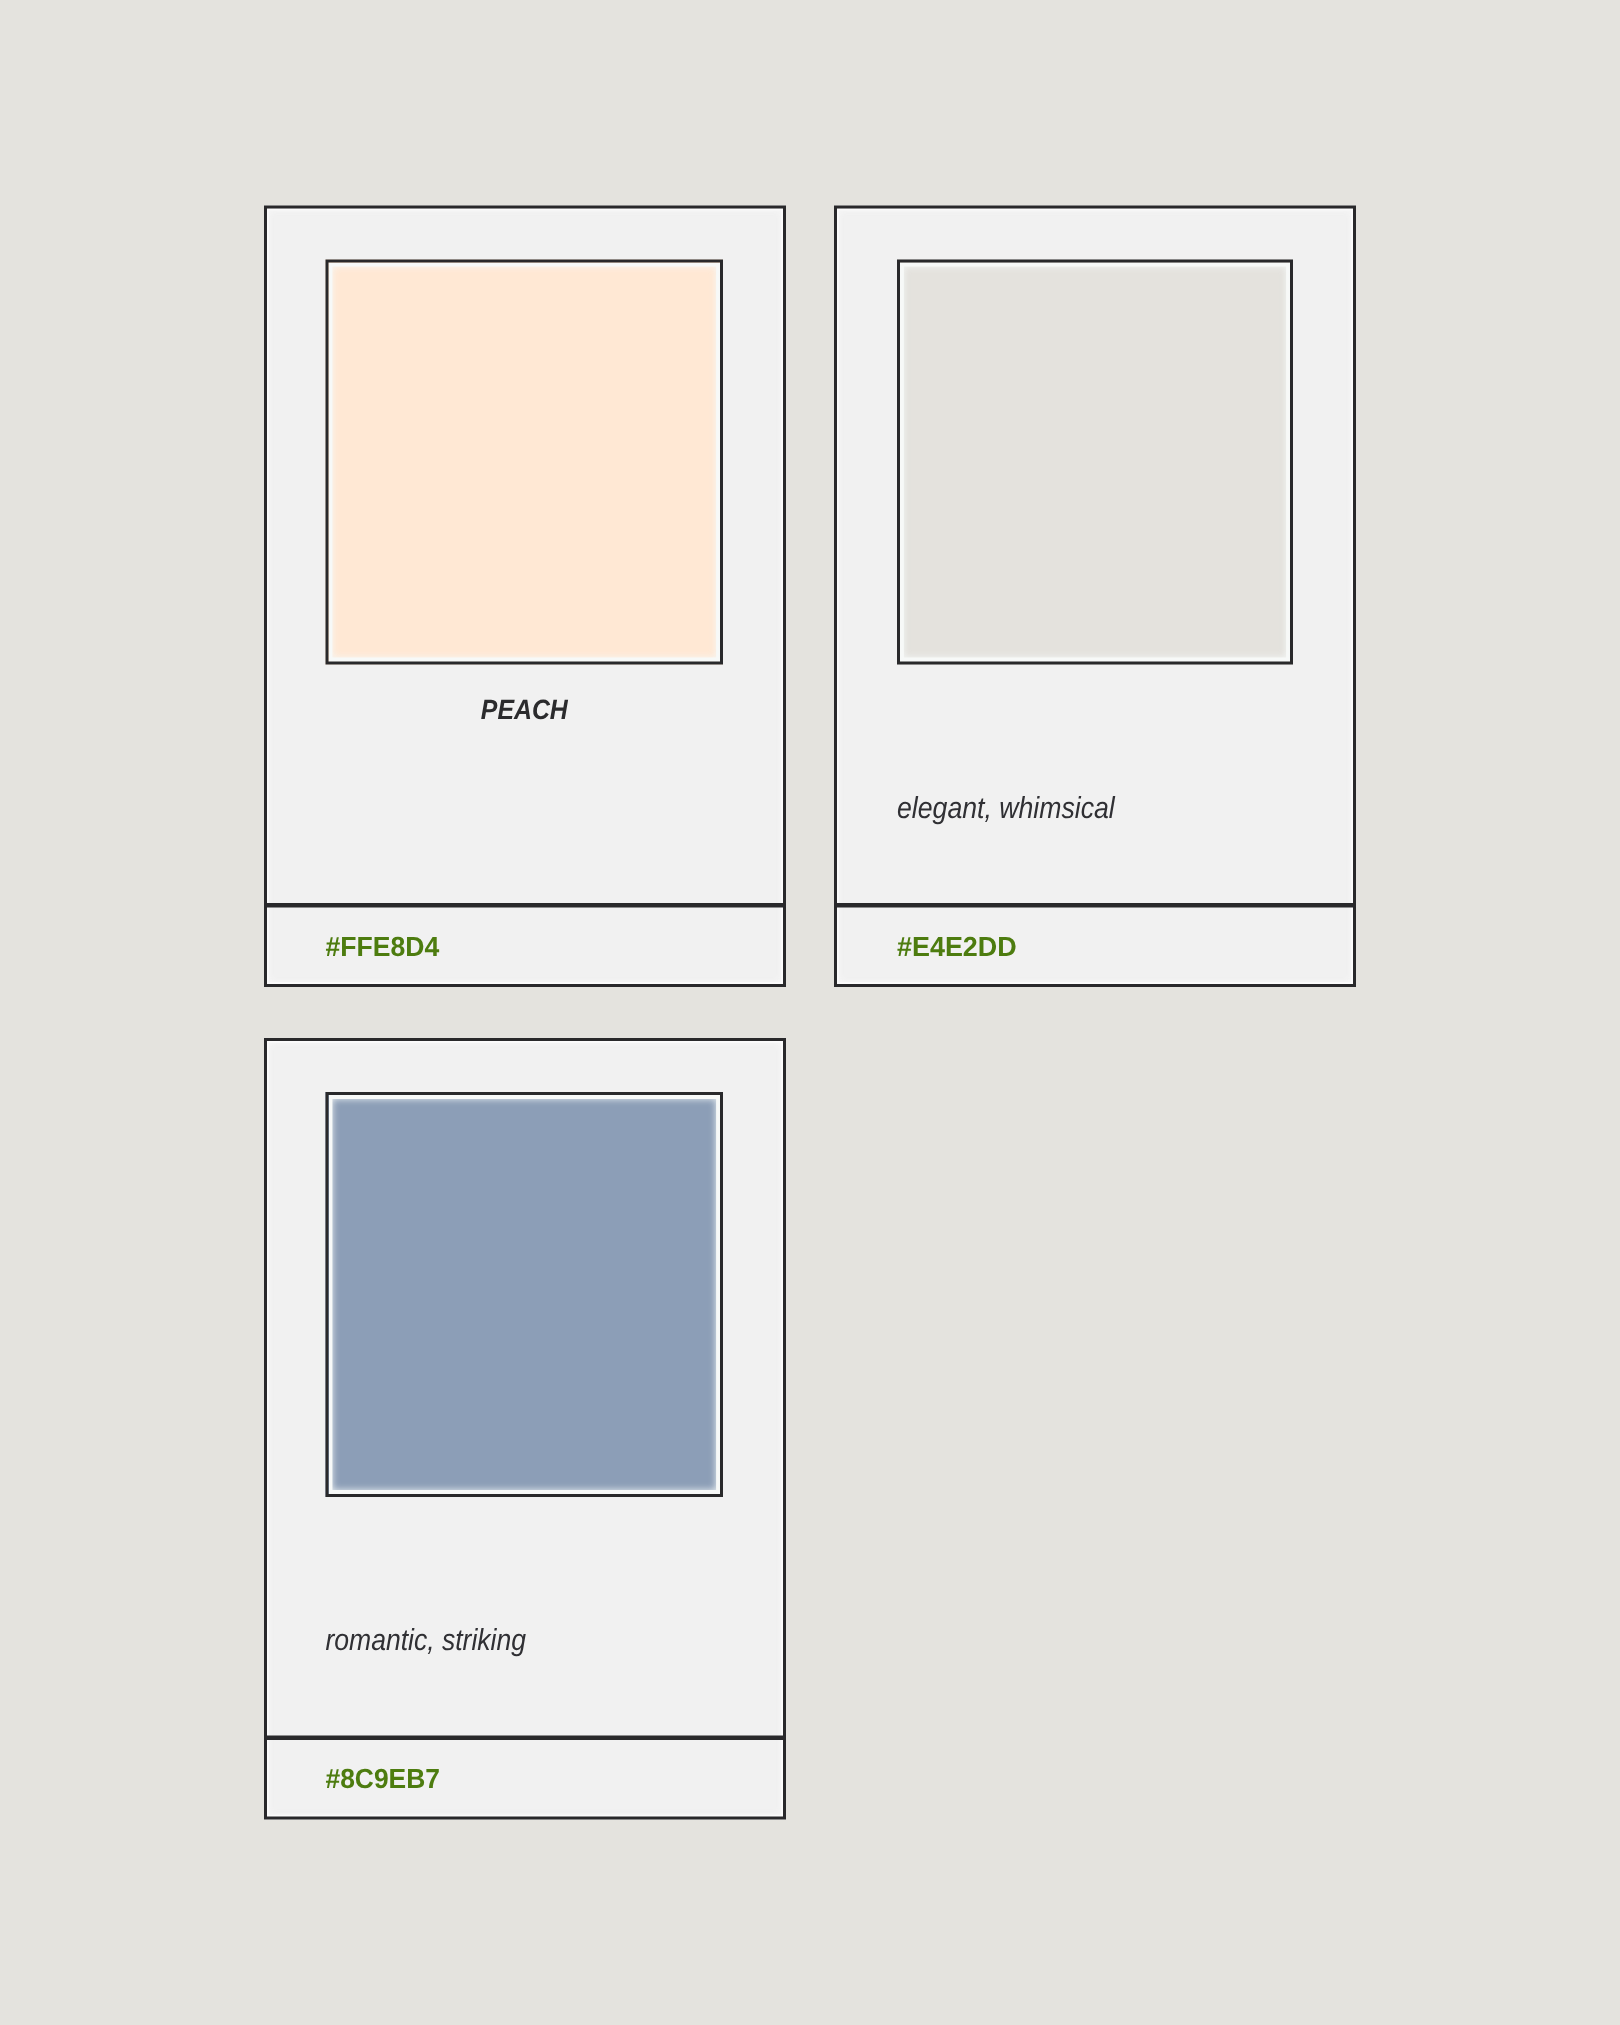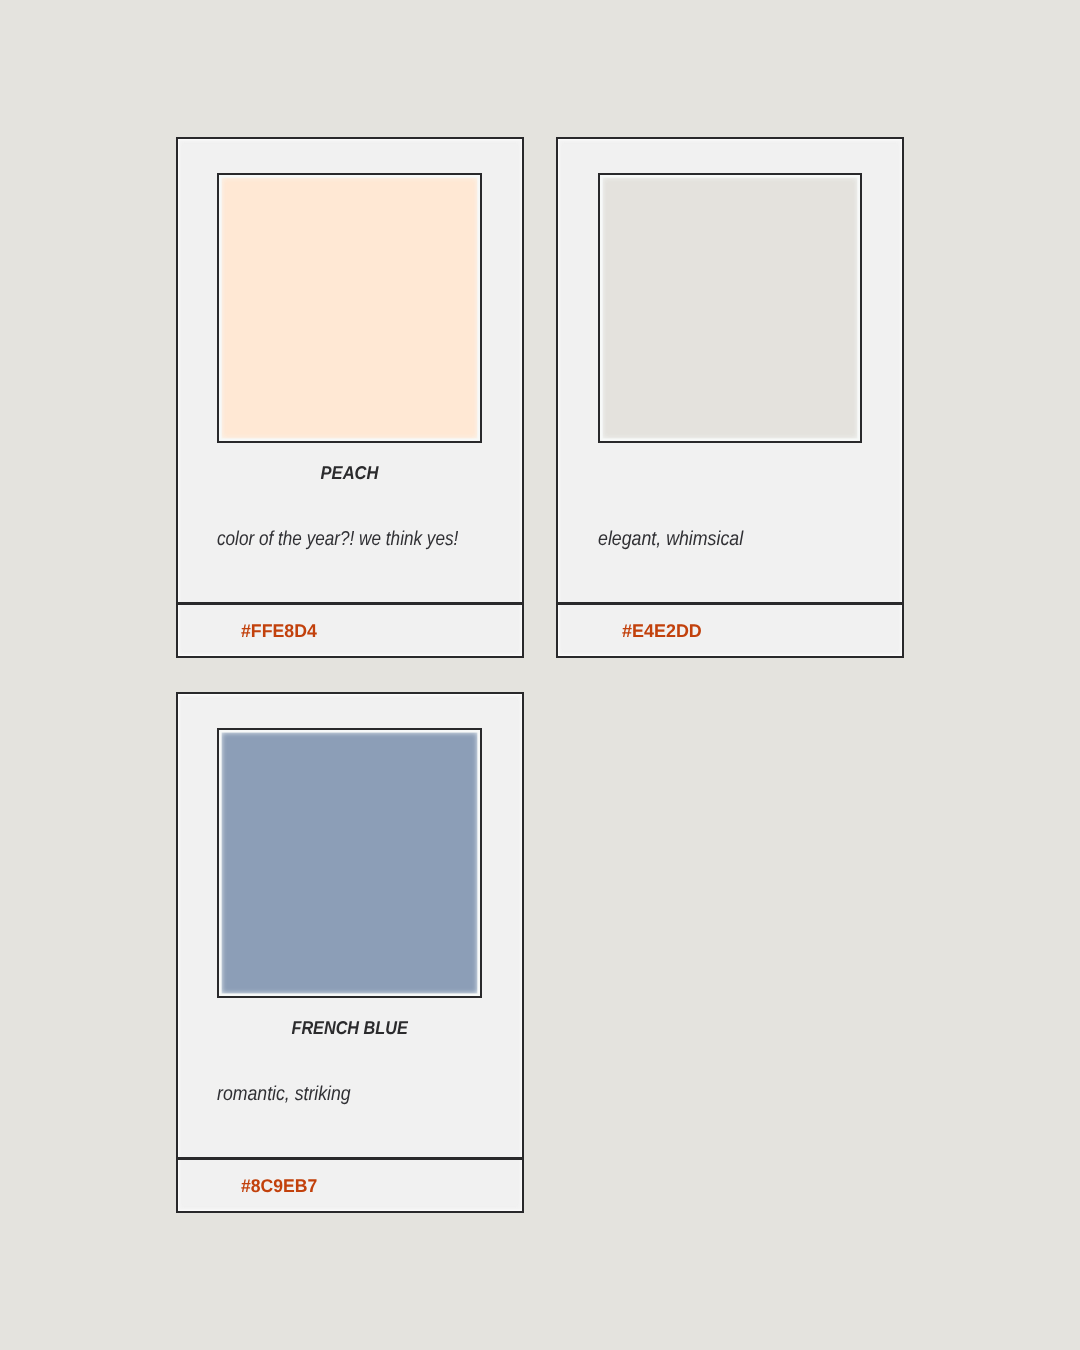--- a/index.html
+++ b/index.html
@@ -92,54 +92,51 @@
   }
 
   .hex {
     position: absolute;
     left: 39.6px;
     top: 481.5px;
     font-weight: bold;
     font-style: normal;
     font-size: 18.4px;
     line-height: 20px;
-    color: #c2410c;
+    color: #4d7c0f;
     white-space: nowrap;
-    margin-left: 24px;
   }
   .hex span {
     display: inline-block;
     transform-origin: left center;
     backface-visibility: hidden;
   }
 </style>
 </head>
 <body style="background: rgb(228, 227, 222);">
 
 <div class="board">
   <div class="grid">
 
     <div class="card">
       <div class="swatch" style="background: rgb(255, 232, 212);"></div>
       <div class="name"><span style="transform: scaleX(0.891);">PEACH</span></div>
-      <div class="desc"><span style="transform: scaleX(0.85);">color of the year?! we think yes!</span></div>
       <div class="sep"></div>
       <div class="hex"><span style="transform: scaleX(0.963);">#FFE8D4</span></div>
     </div>
 
 
     <div class="card">
       <div class="swatch" style="background: rgb(228, 226, 221);"></div>
       <div class="desc"><span style="transform: scaleX(0.88);">elegant, whimsical</span></div>
       <div class="sep"></div>
       <div class="hex"><span style="transform: scaleX(0.976);">#E4E2DD</span></div>
     </div>
 
     <div class="card">
       <div class="swatch" style="background: rgb(140, 158, 183);"></div>
-      <div class="name"><span style="transform: scaleX(0.873);">FRENCH BLUE</span></div>
       <div class="desc"><span style="transform: scaleX(0.876);">romantic, striking</span></div>
       <div class="sep"></div>
       <div class="hex"><span style="transform: scaleX(0.957);">#8C9EB7</span></div>
     </div>
 
   </div>
 </div>
 
 </body></html>

